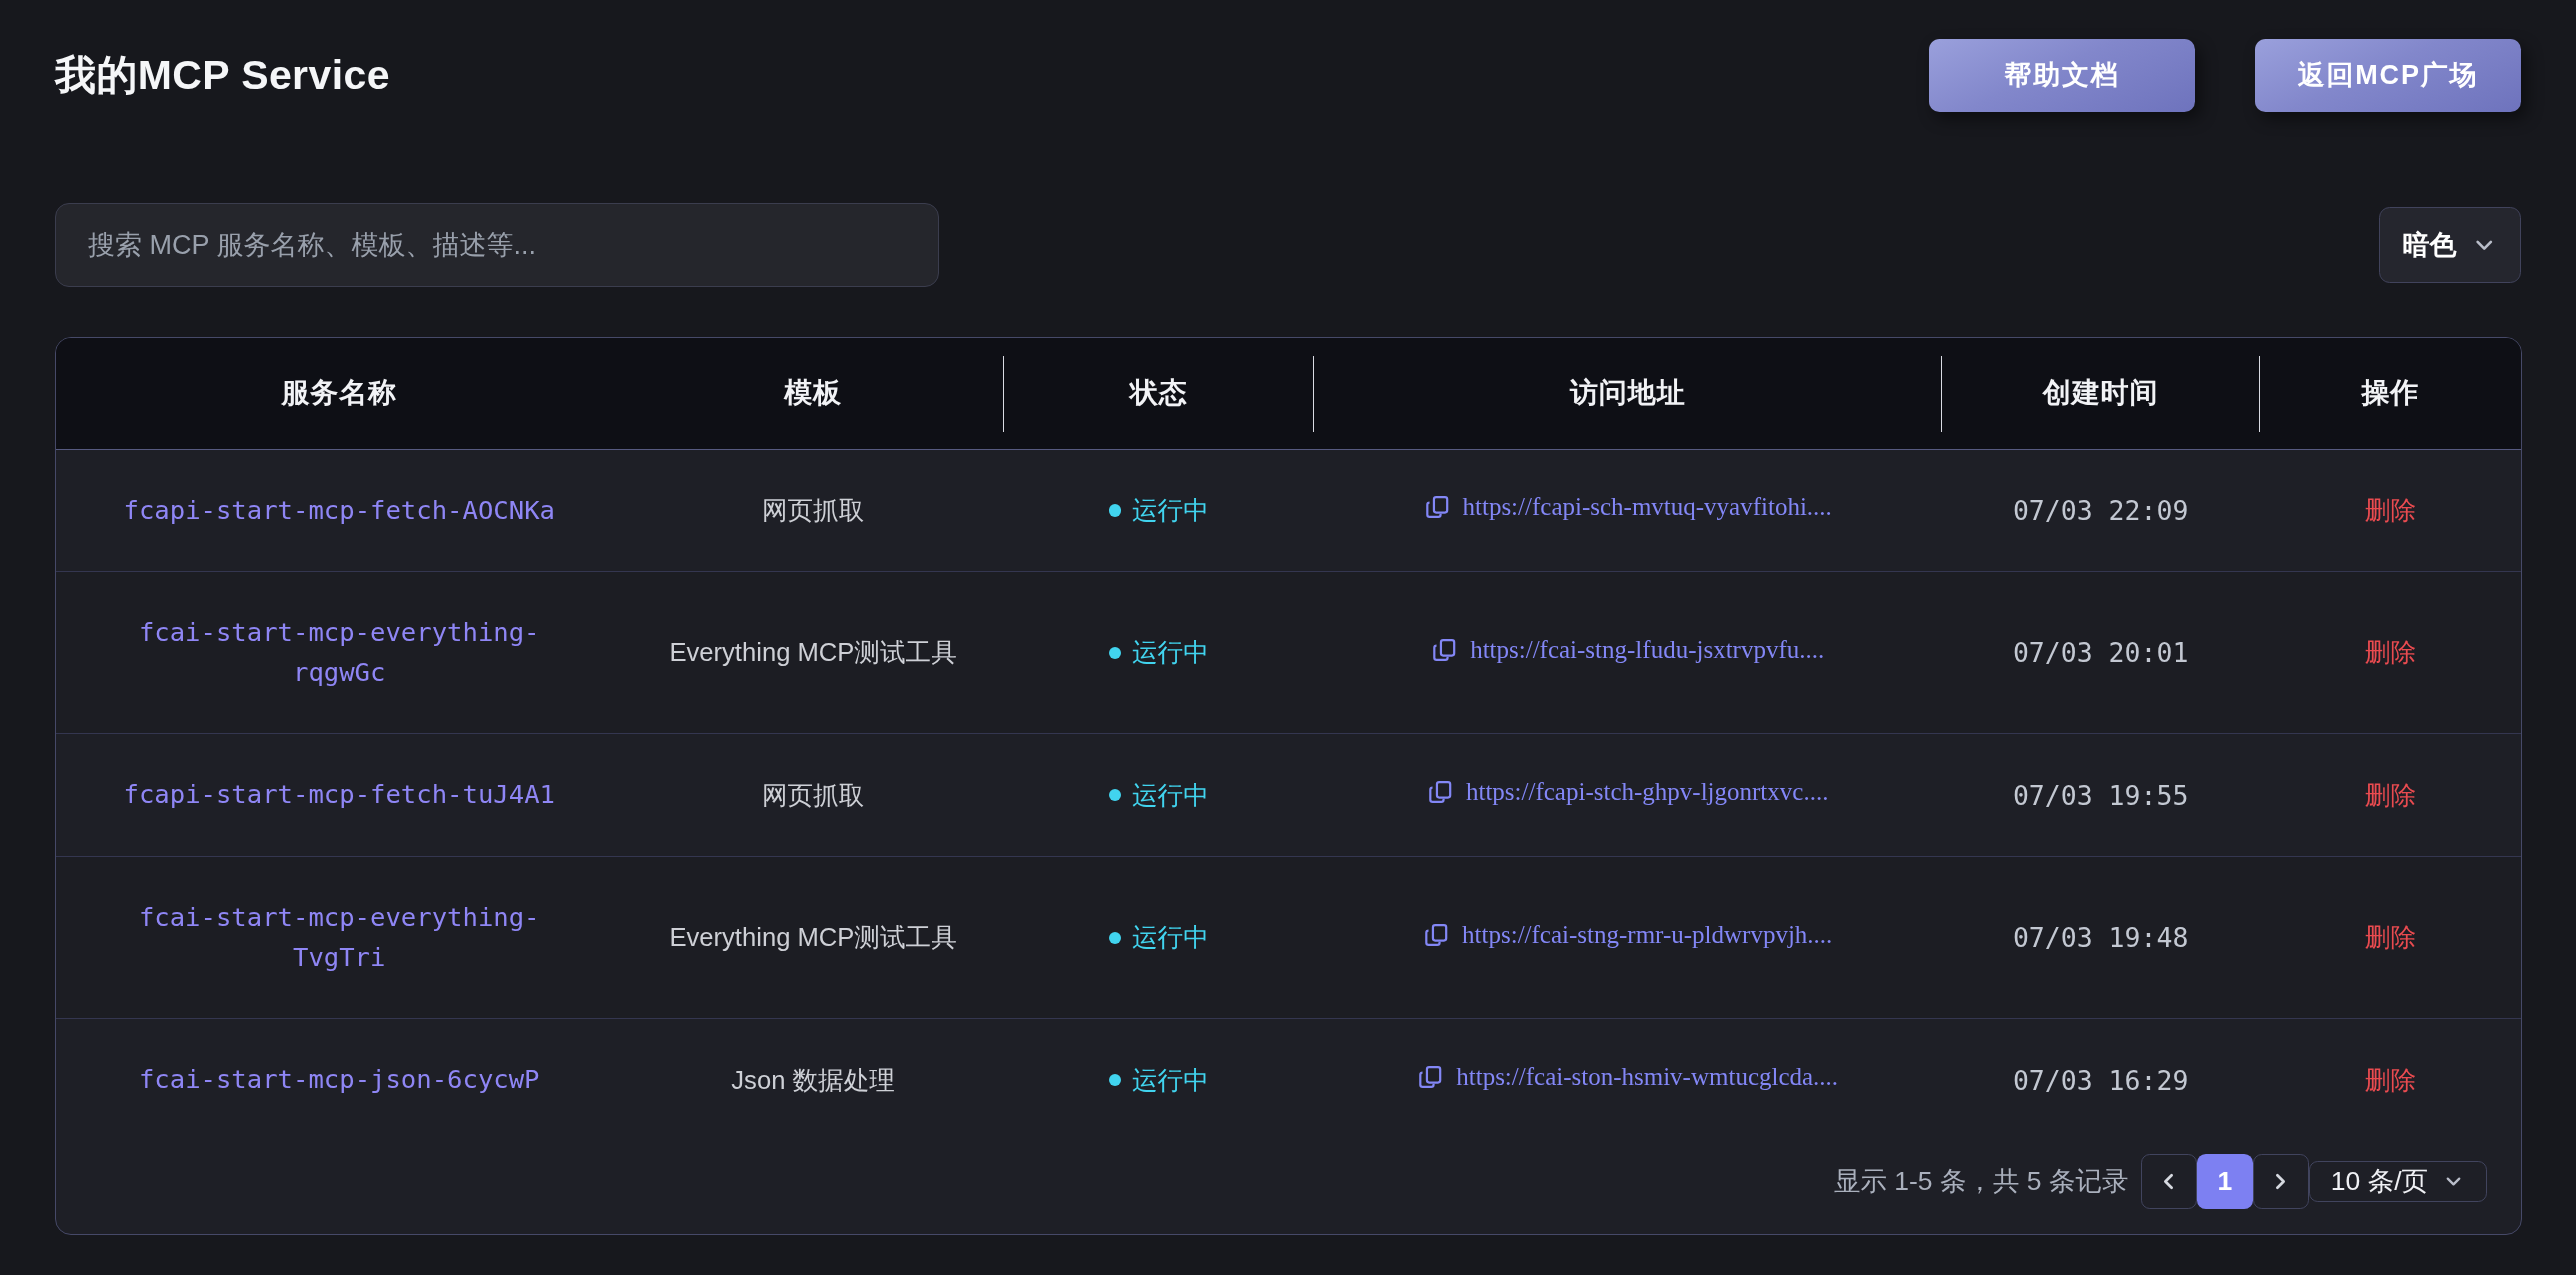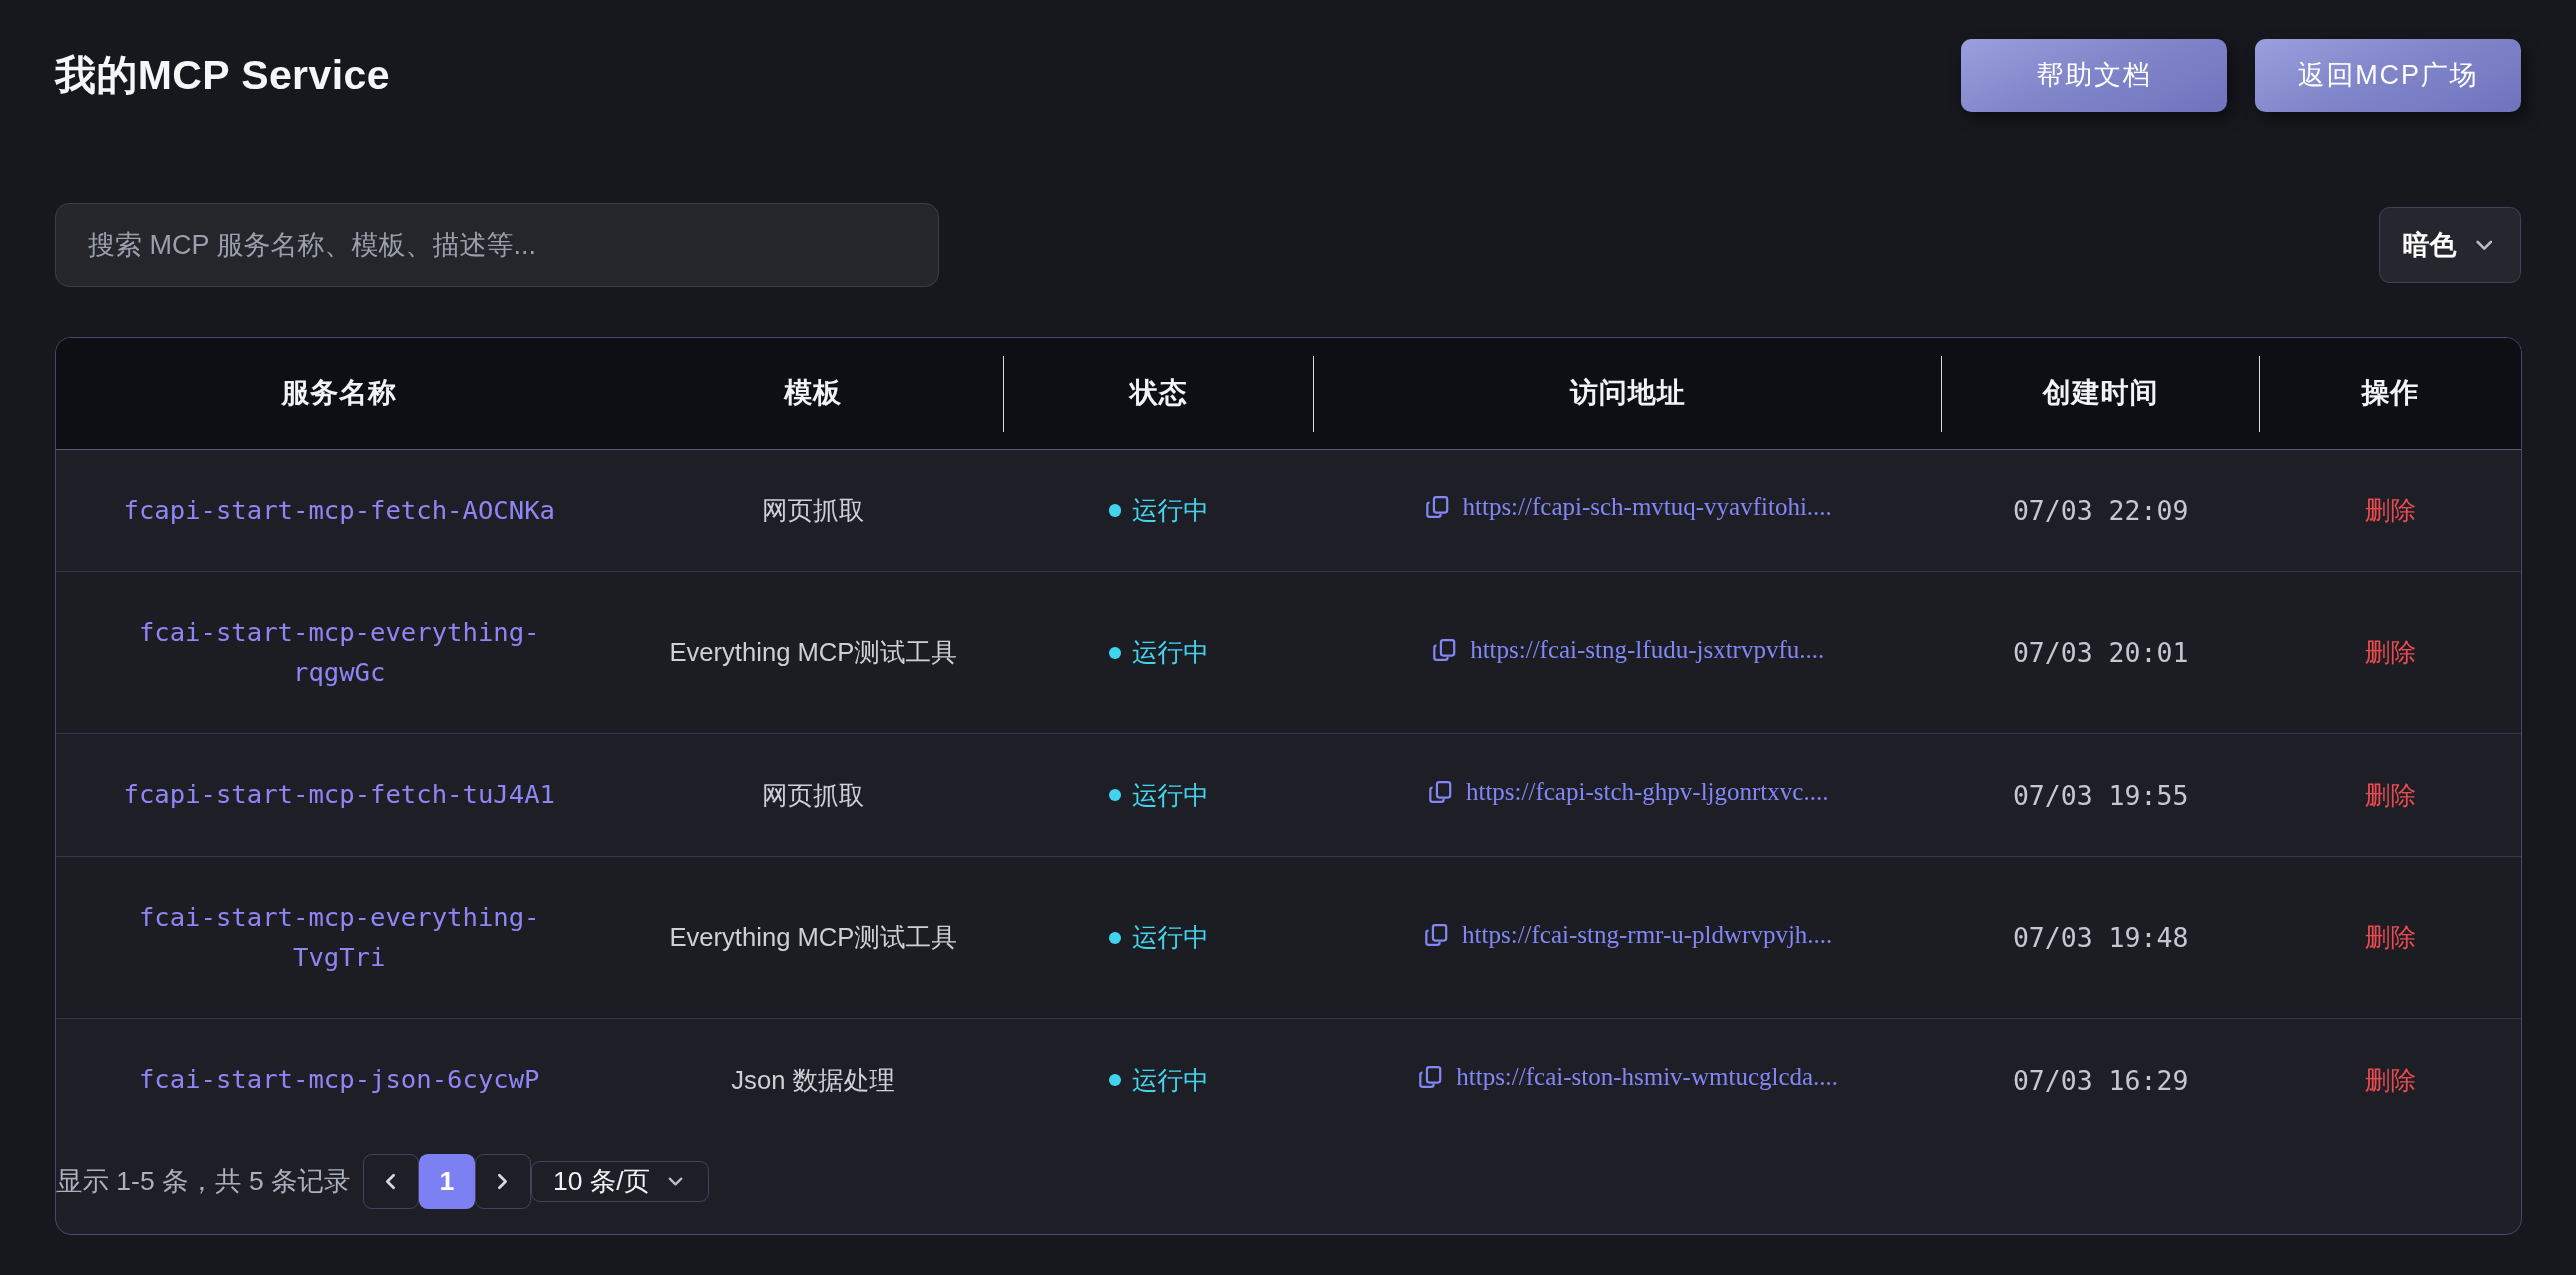--- a/index.html
+++ b/index.html
@@ -12,24 +12,25 @@
     color:#e8eaef;
   }
   .page { width:2576px; height:1276px; padding:0 55px; position:relative; }
 
   
   .topbar { display:flex; justify-content:space-between; align-items:center; padding-top:21px; height:129px; }
   .page-title { font-size:41px; font-weight:700; color:#f5f6f8; letter-spacing:0.4px; }
   .top-actions { display:flex; gap:28px; }
   .grad-btn {
     width:266px; height:73px; border:none; cursor:pointer;
-    border-radius:10.6px; color:#ffffff; font-size:27px; font-weight:400;
+    border-radius:10.6px; color:#ffffff; font-size:27px; font-weight:700;
     font-family:"Liberation Sans", sans-serif; letter-spacing:1.8px;
     background:linear-gradient(155deg, #9aa0dc 0%, #8287cb 45%, #6e73bd 100%);
     box-shadow:5.3px 7px 16px rgba(0,0,0,0.45);
+    margin-left:32px;
   }
 
   
   .controls { display:flex; justify-content:space-between; align-items:center; margin-top:74px; }
   .search-input {
     width:884px; height:84px; padding:12px 32px;
     background:#25262c; border:1.8px solid #3b3d4e; border-radius:14px;
     color:#e8eaef; font-size:27px; font-family:"Liberation Sans", sans-serif;
     outline:none;
   }
@@ -77,21 +78,21 @@
   .dot { width:12.4px; height:12.4px; border-radius:50%; background:#41d4ef; display:inline-block; }
   .url-wrap { display:inline-flex; align-items:center; gap:12.4px; }
   .copy-ic { width:26.5px; height:28px; stroke:#8387f6; fill:none; stroke-width:2; flex:0 0 auto; cursor:pointer; }
   .url { font-family:Liberation Serif, serif; font-size:25px; color:#8387f6; white-space:nowrap; cursor:pointer; }
   .time { font-family:"DejaVu Sans Mono", monospace; font-size:26.5px; color:#c3c8d2; }
   .del { color:#ea4b50; font-size:25.6px; font-weight:500; cursor:pointer; text-decoration:none; }
 
   
   .table-footer {
     margin-top:auto; height:115px; display:flex; align-items:center;
-    padding:0 34px 12.4px 0;
+    justify-content:flex-end; padding:0 34px 12.4px 0;
   }
   .pg-summary { color:#aab0bd; font-size:26.5px; margin-right:12.4px; }
   .pg-btn {
     width:56px; height:55px; background:transparent;
     border:1.8px solid #41445e; border-radius:8.8px;
     display:flex; align-items:center; justify-content:center; cursor:pointer;
   }
   .pg-btn svg { stroke:#d6d9e0; stroke-width:2.6; fill:none; stroke-linecap:round; stroke-linejoin:round; }
   .pg-current {
     width:56px; height:55px; border:none; border-radius:8.8px;

